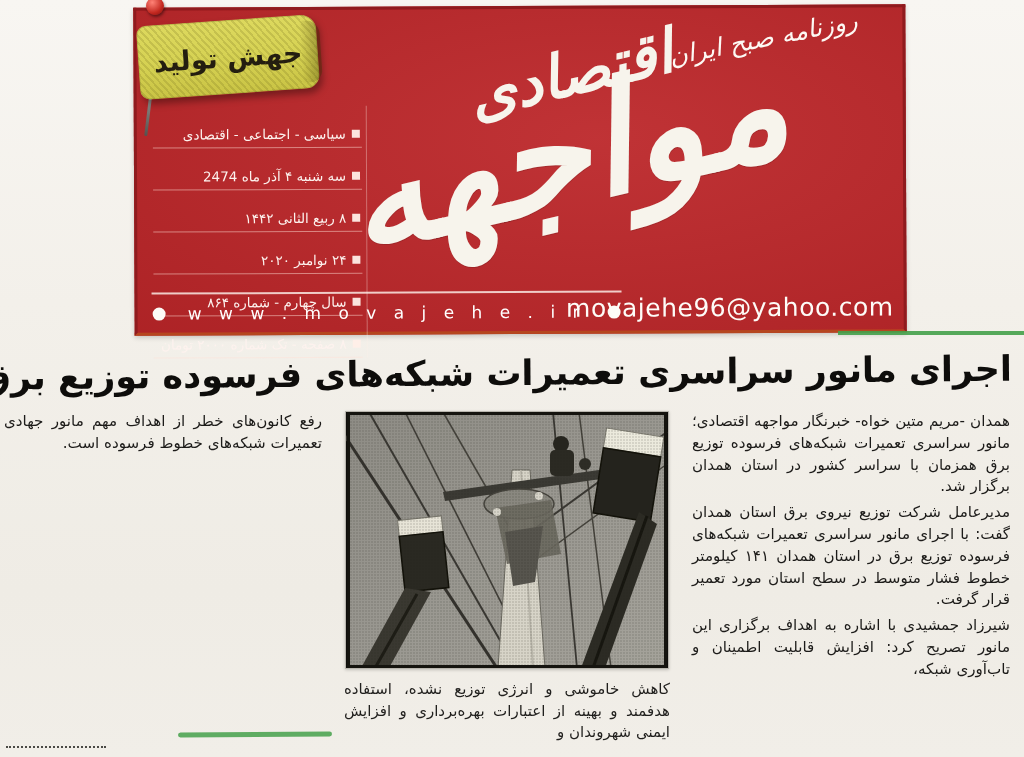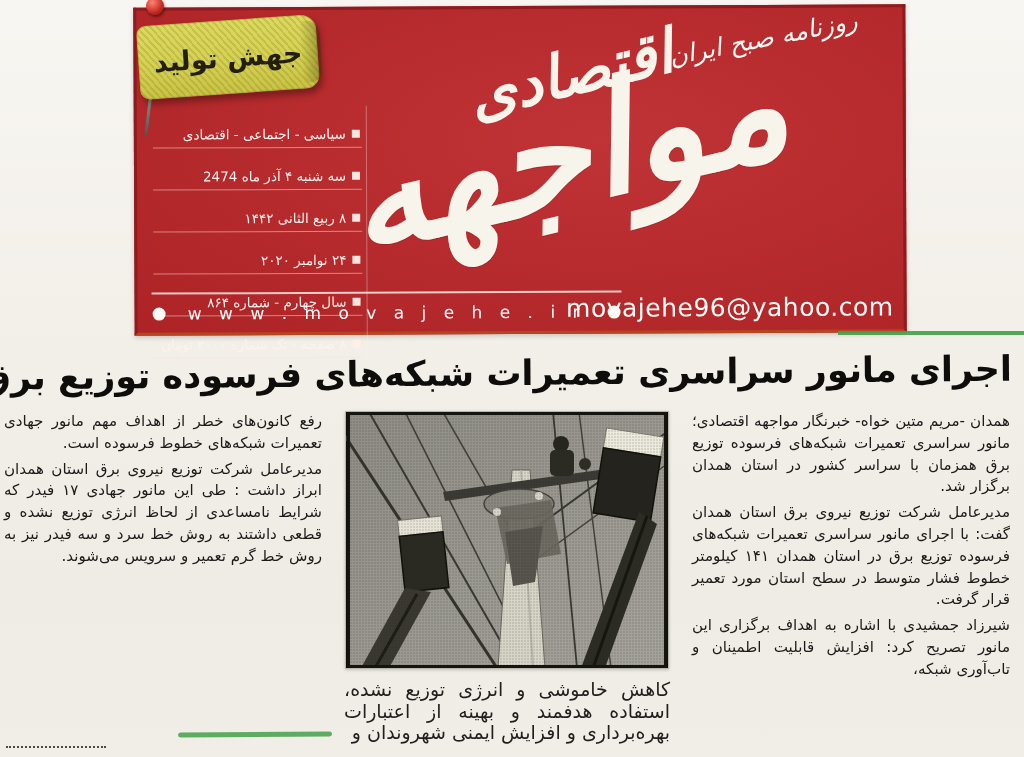--- a/index.html
+++ b/index.html
@@ -115,21 +115,21 @@
   }
   .col p{margin:4px;}
   .photo-col{width:330px;flex:0 0 auto;}
   .photo-frame{
     width:324px;margin:4px auto 0;
     border:1px solid #b9b6ae;background:#0f0e0c;padding:0;
     box-shadow:0 1px 3px rgba(0,0,0,.2);
   }
   .photo-frame svg{display:block;}
   .caption{
-    margin:10px 2px 0;direction:rtl;font-size:19px;line-height:21.5px;
+    margin:10px 2px 0;direction:rtl;font-size:15px;line-height:21.5px;
     color:#201f1d;text-align:justify;text-align-last:right;
   }
   .green-underline{
     position:absolute;left:178px;top:732px;width:154px;height:5px;
     background:var(--green-line);border-radius:3px;opacity:.85;transform:rotate(-.4deg);
   }
   .dotted-line{
     position:absolute;left:6px;top:746px;width:100px;height:0;
     border-top:2px dotted #4a4945;
   }
@@ -255,19 +255,18 @@
 
           <rect width="320" height="256" fill="url(#dots)"></rect>
           <rect x="1.5" y="1.5" width="317" height="253" fill="none" stroke="#15140f" stroke-width="3"></rect>
         </svg>
       </figure>
       <figcaption class="caption">کاهش خاموشی و انرژی توزیع نشده، استفاده هدفمند و بهینه از اعتبارات بهره‌برداری و افزایش ایمنی شهروندان و</figcaption>
     </div>
 
     <div class="col">
       <p>رفع کانون‌های خطر از اهداف مهم مانور جهادی تعمیرات شبکه‌های خطوط فرسوده است.</p>
-      <p>مدیرعامل شرکت توزیع نیروی برق استان همدان ابراز داشت : طی این مانور جهادی ۱۷ فیدر که شرایط نامساعدی از لحاظ انرژی توزیع نشده و قطعی داشتند به روش خط سرد و سه فیدر نیز به روش خط گرم تعمیر و سرویس می‌شوند.</p>
     </div>
   </div>
 
   <div class="green-underline"></div>
   <div class="dotted-line"></div>
 </div>
 
 </body></html>

